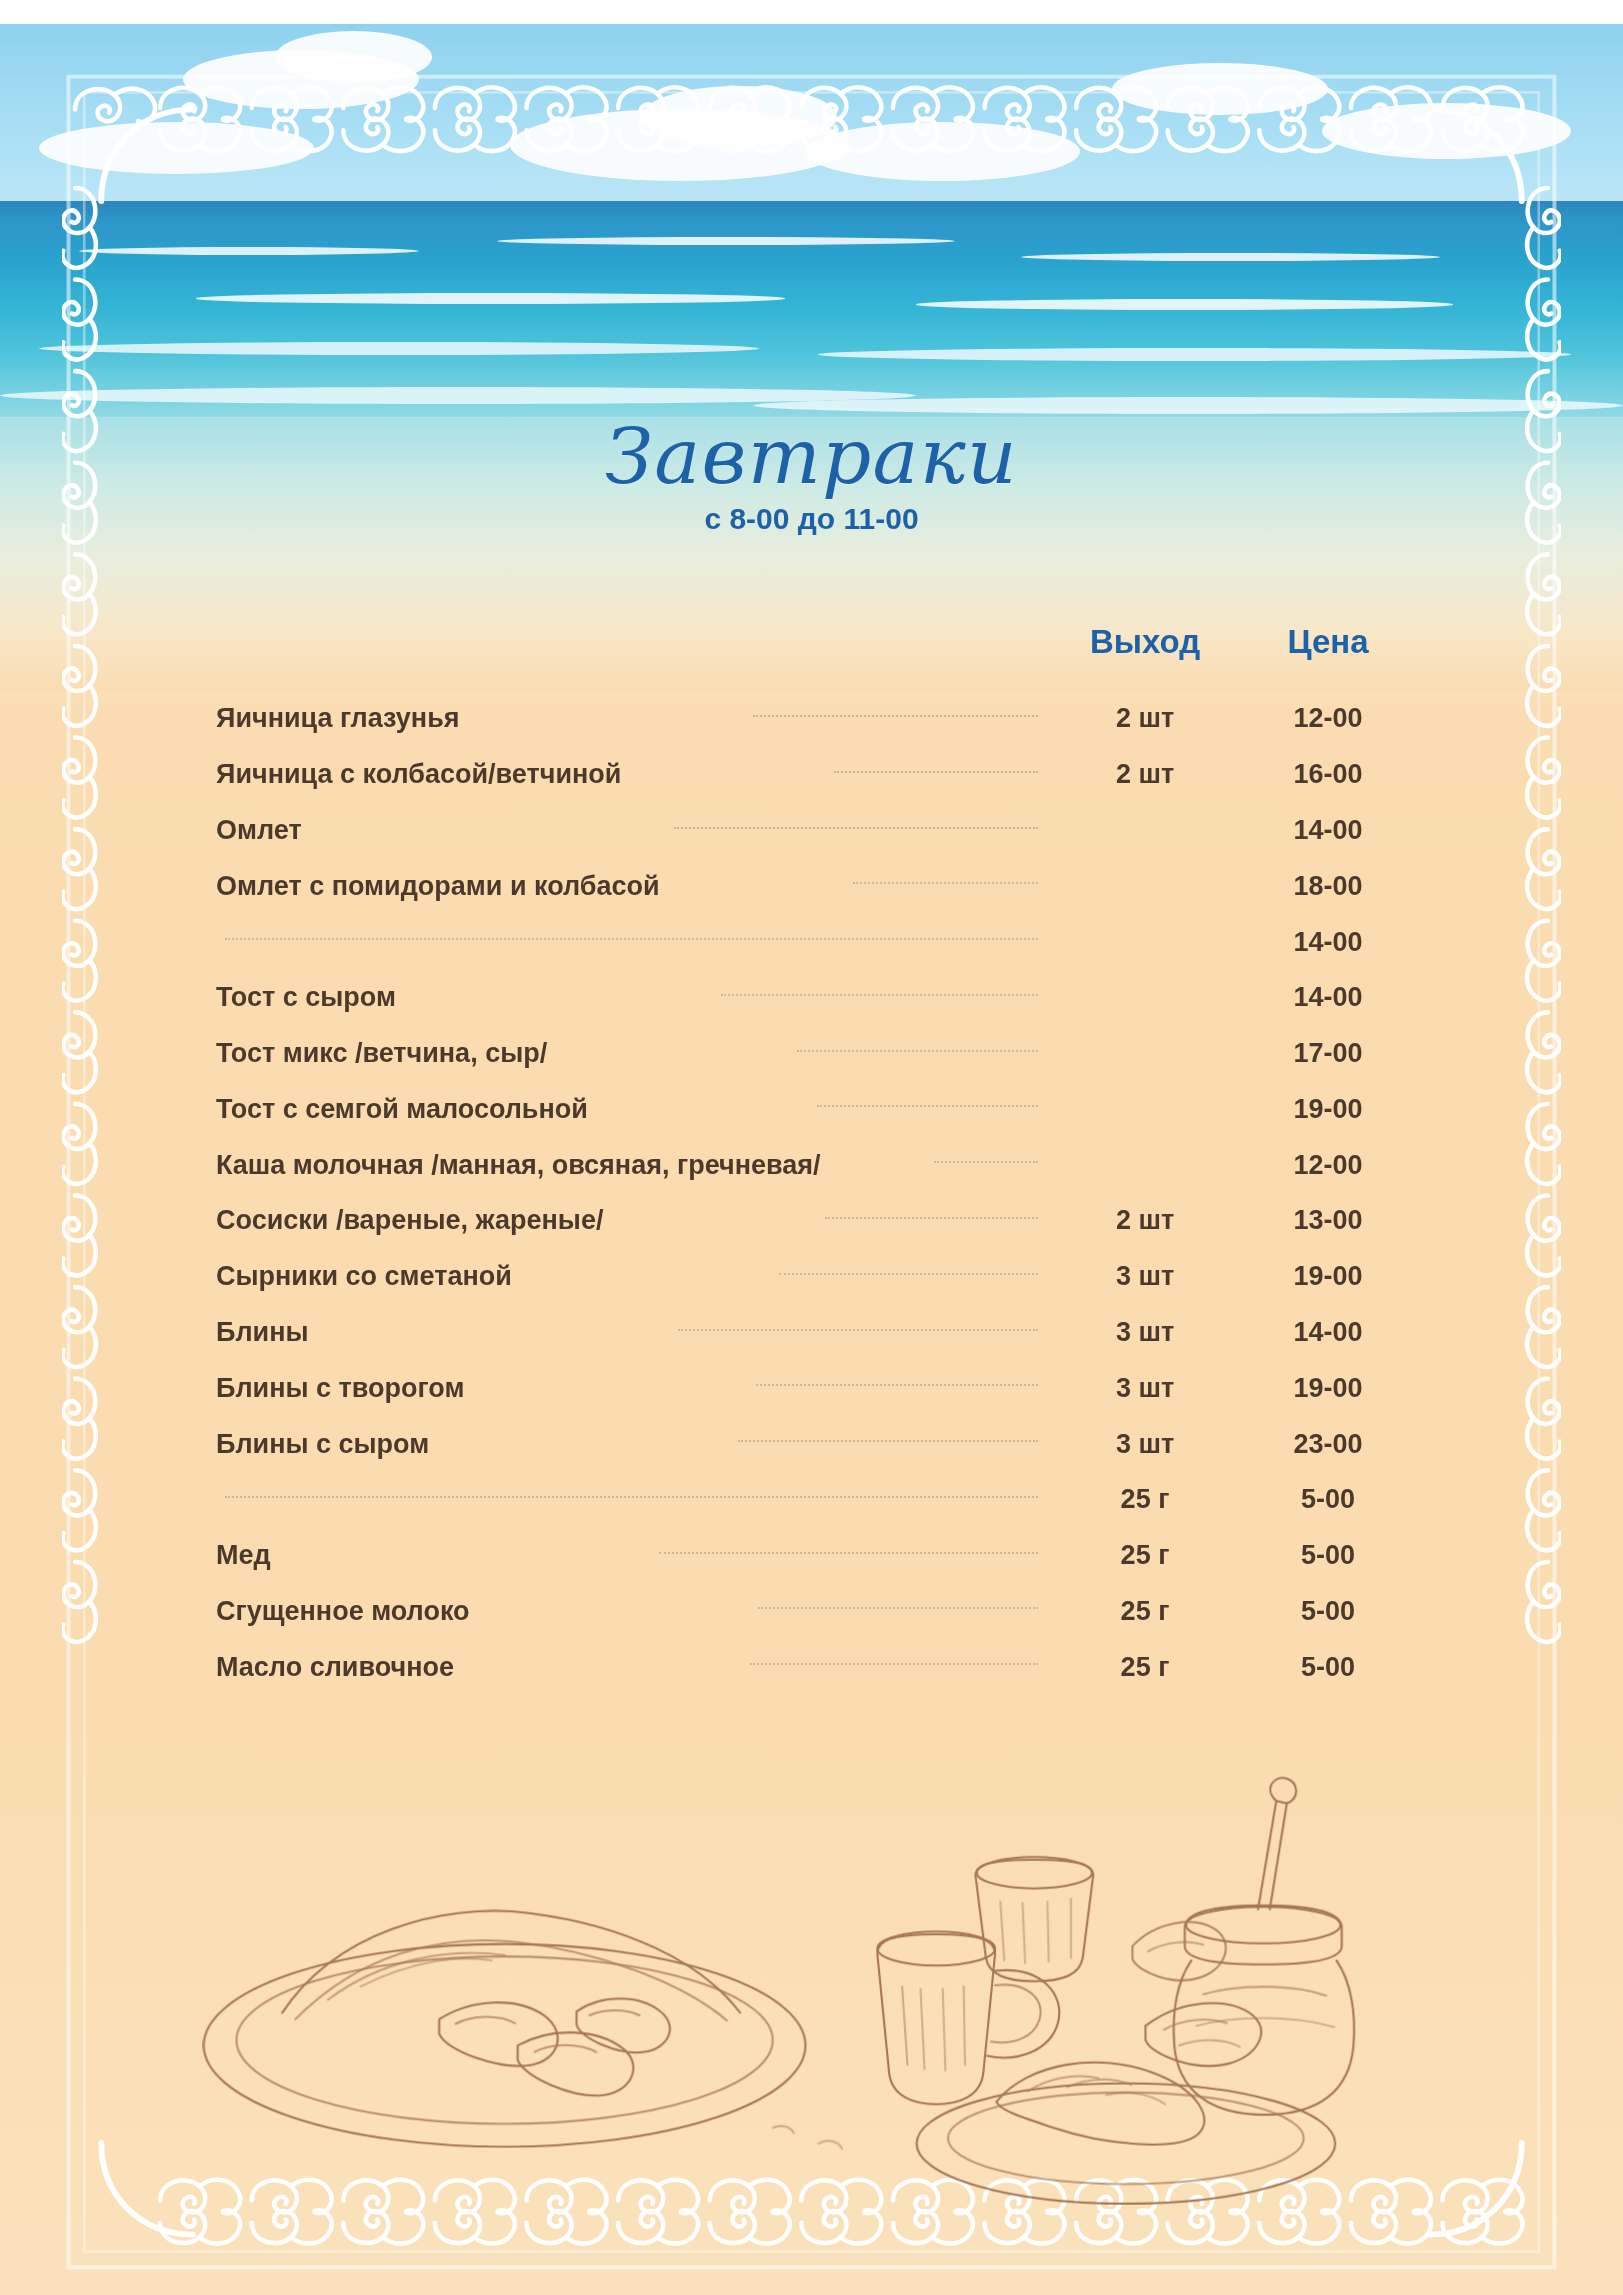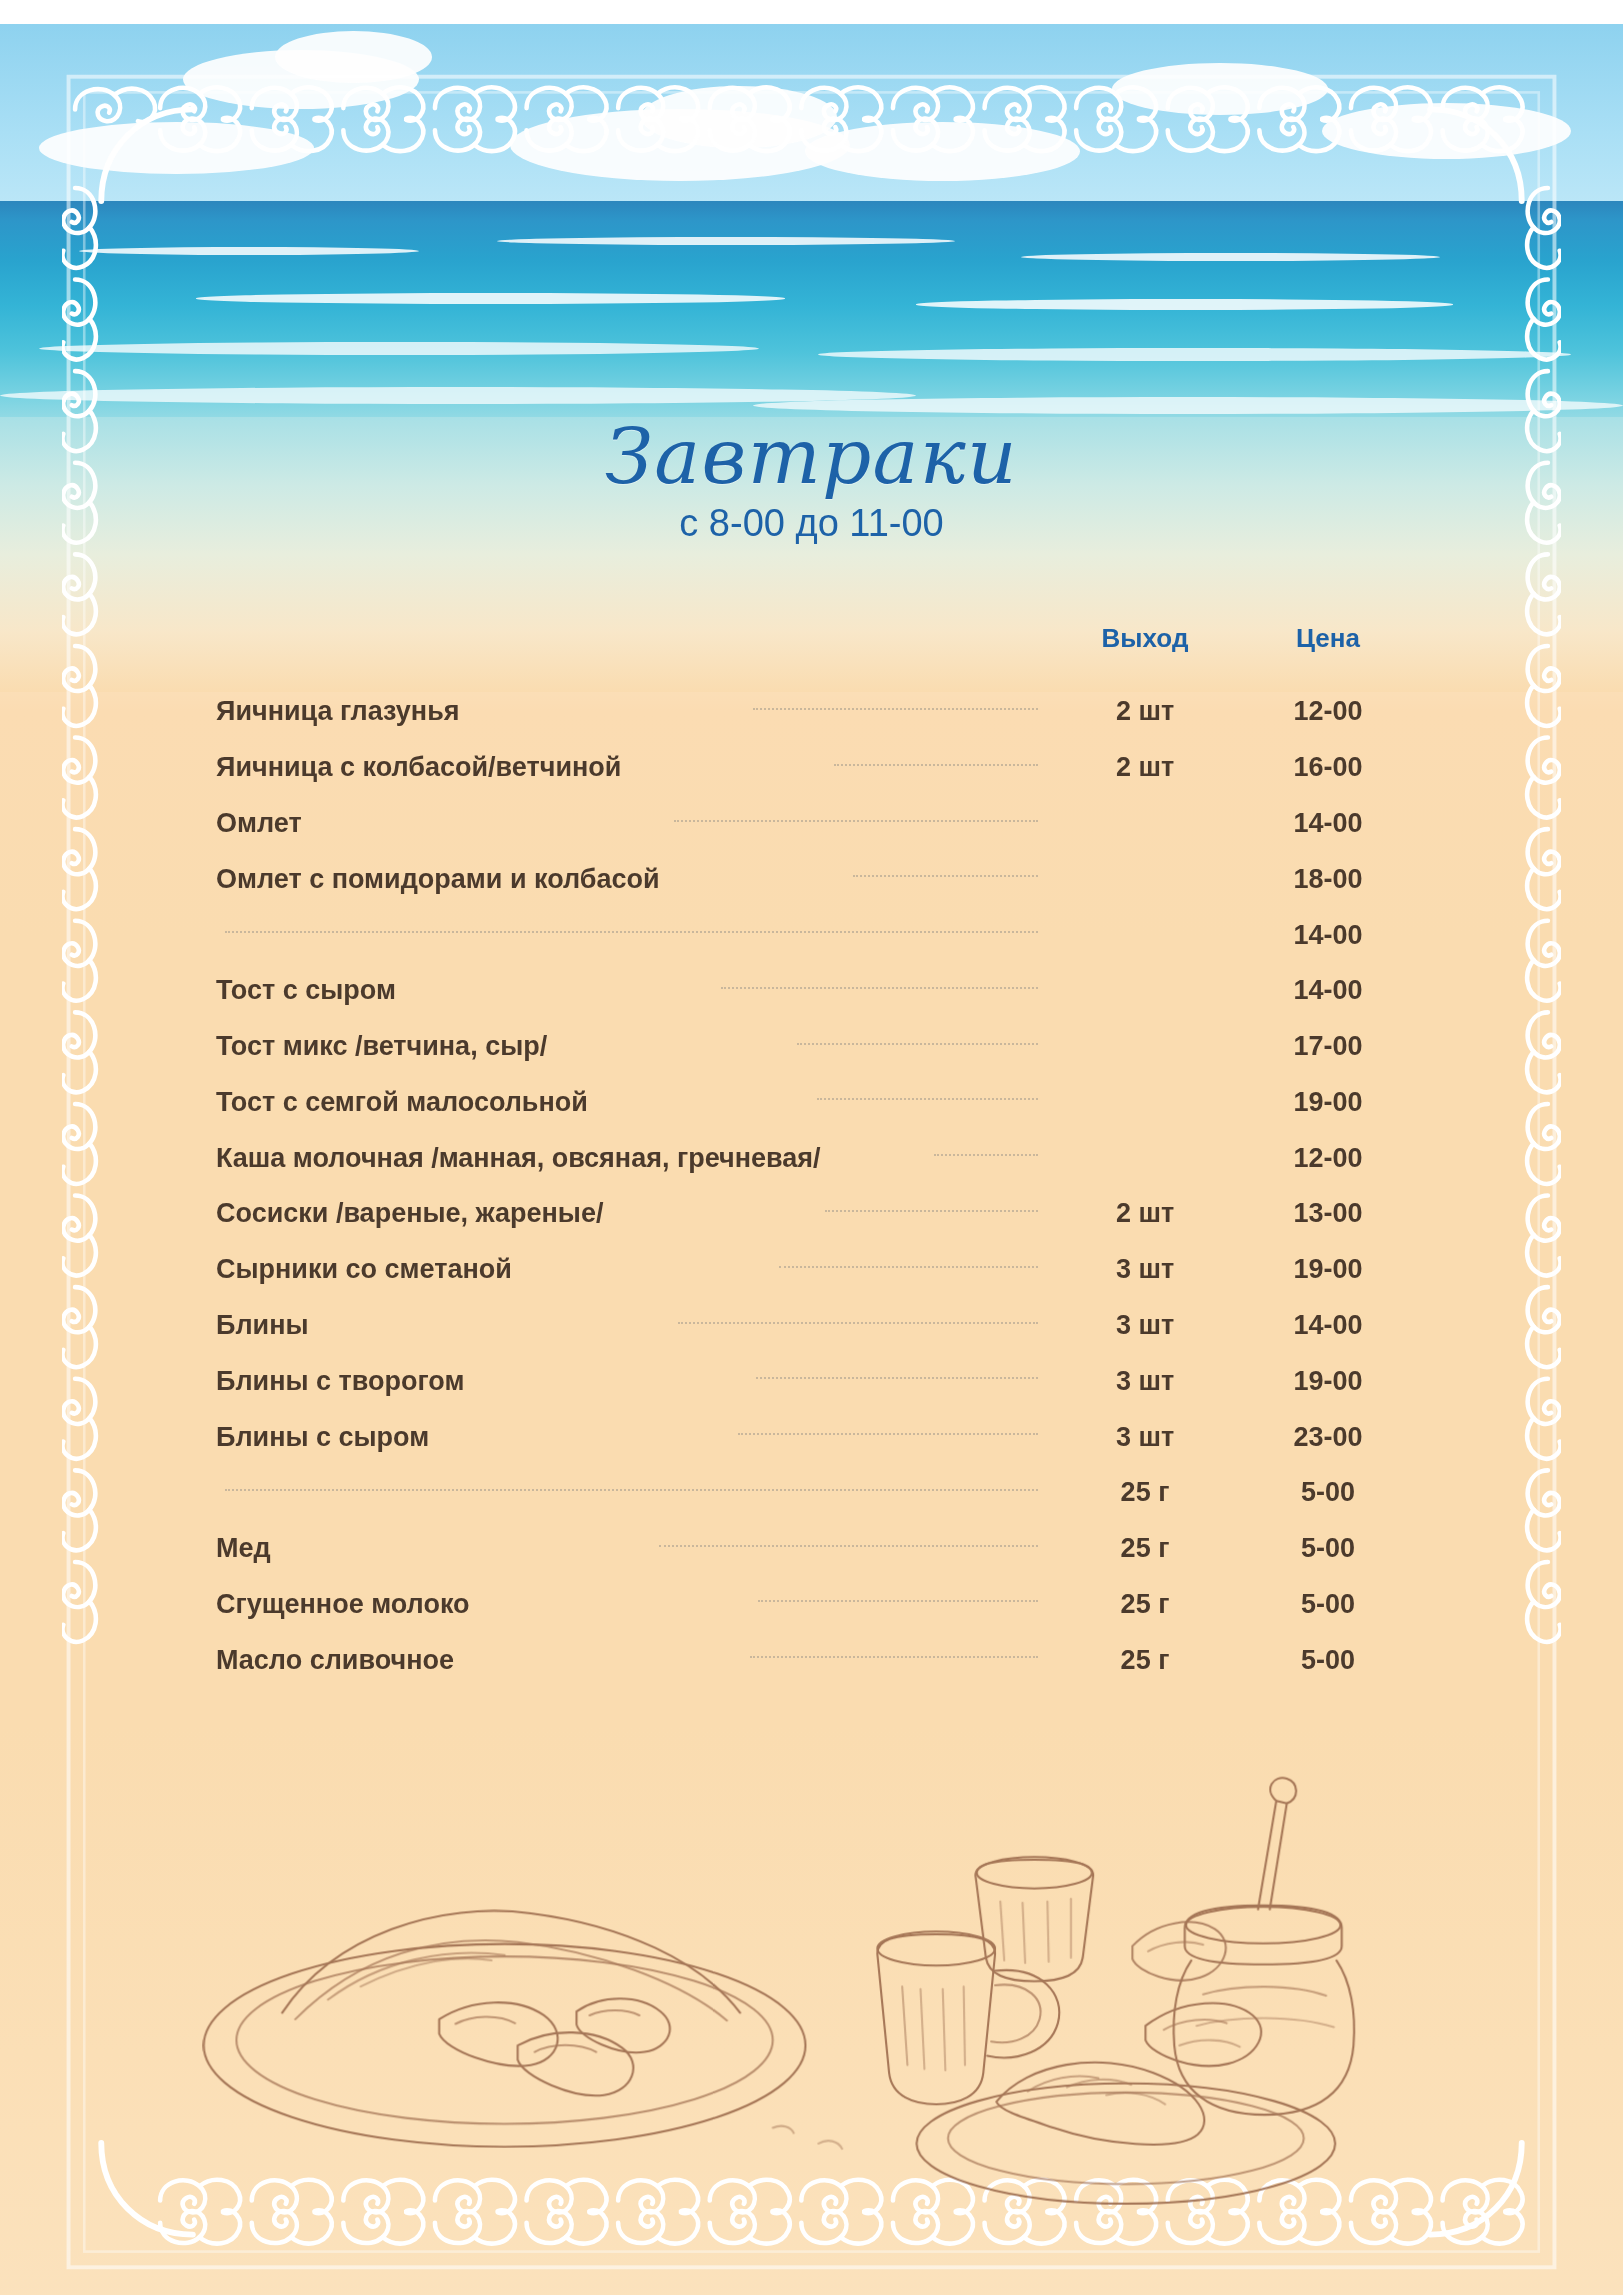--- a/index.html
+++ b/index.html
@@ -110,38 +110,38 @@
     font-family: "DejaVu Serif", serif;
     font-style: italic;
     font-size: 77px;
     color: #1d62a8;
     letter-spacing: 1.3px;
     line-height: 1.05;
     text-shadow: 0 1.3px 0 rgba(255,255,255,.4);
   }
   .title-sub {
     margin-top: 3.9px;
-    font-size: 38px;
+    font-size: 30px;
     color: #1d62a8;
-    font-weight: 400;
+    font-weight: 700;
   }
 
   
   .menu {
     position: absolute;
     left: 216px;
     top: 599px;
     width: 1197px;
   }
   .col-head {
     display: flex;
     align-items: baseline;
     color: #1d62a8;
     font-weight: bold;
-    font-size: 26px;
+    font-size: 33px;
     margin-bottom: 30px;
   }
   .col-head .h-name { flex: 1 1 auto; }
   .col-head .h-out {
     width: 196px;
     text-align: center;
   }
   .col-head .h-price {
     width: 170px;
     text-align: center;

